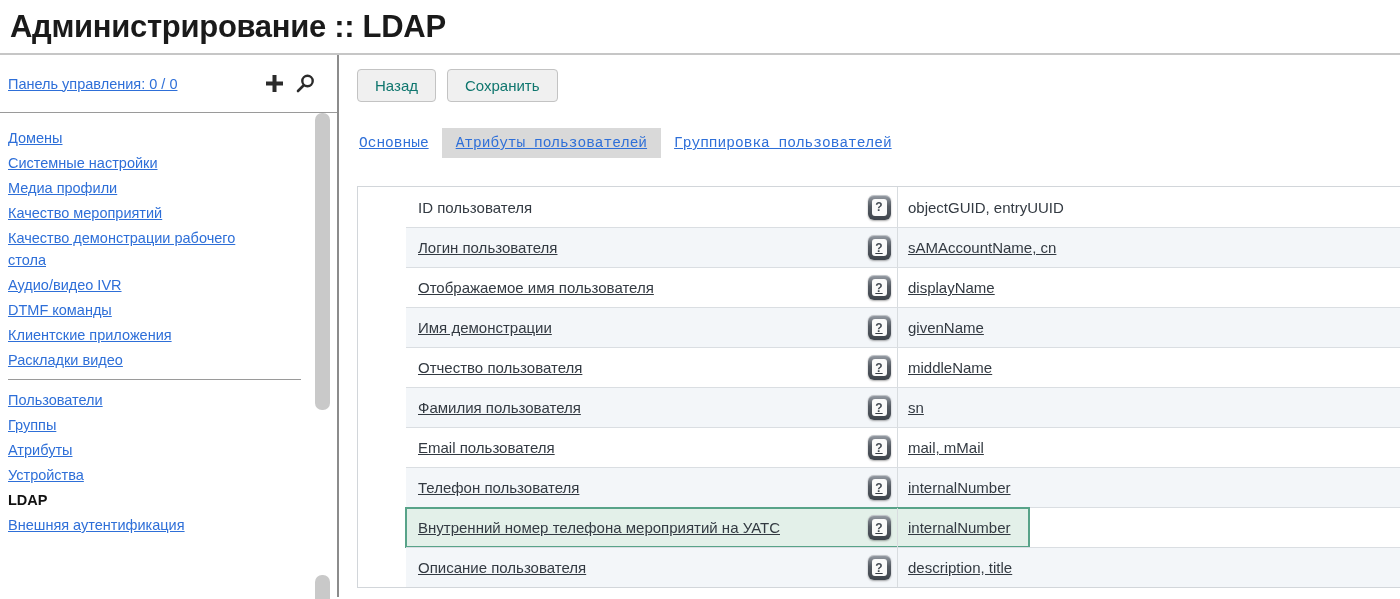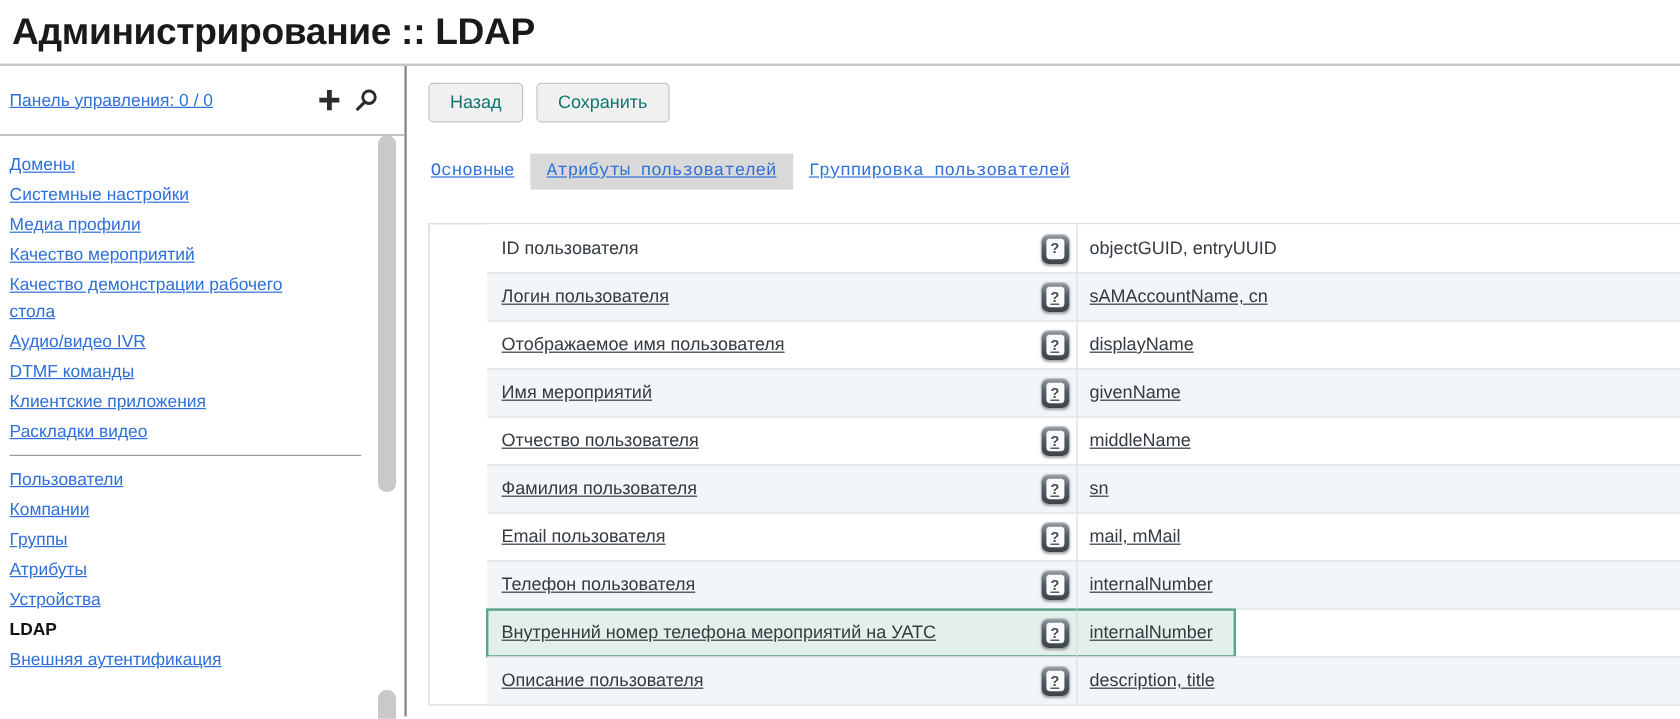--- a/index.html
+++ b/index.html
@@ -103,21 +103,20 @@
             <li><a>Качество мероприятий</a></li>
             <li><a>Качество демонстрации рабочего стола</a></li>
             <li><a>Аудио/видео IVR</a></li>
             <li><a>DTMF команды</a></li>
             <li><a>Клиентские приложения</a></li>
             <li><a>Раскладки видео</a></li>
           </ul>
         <hr class="nav-divider">
         <ul id="nav-group-2">
             <li><a>Пользователи</a></li>
-            <li><a>Компании</a></li>
             <li><a>Группы</a></li>
             <li><a>Атрибуты</a></li>
             <li><a>Устройства</a></li>
             <li><span class="current-item">LDAP</span></li>
             <li><a>Внешняя аутентификация</a></li>
           </ul>
         <div class="thumb thumb1"></div>
         <div class="thumb thumb2"></div>
       </nav>
     </aside>
@@ -156,21 +155,21 @@
           <div class="trow">
             <div class="tlabel">Отображаемое имя пользователя</div>
             <div class="ticell">
               <div class="help-icon">
                 <span class="inner">?</span>
               </div>
             </div>
             <div class="tvalue">displayName</div>
           </div>
           <div class="trow stripe">
-            <div class="tlabel">Имя мероприятий</div>
+            <div class="tlabel">Имя демонстрации</div>
             <div class="ticell">
               <div class="help-icon">
                 <span class="inner">?</span>
               </div>
             </div>
             <div class="tvalue">givenName</div>
           </div>
           <div class="trow">
             <div class="tlabel">Отчество пользователя</div>
             <div class="ticell">

